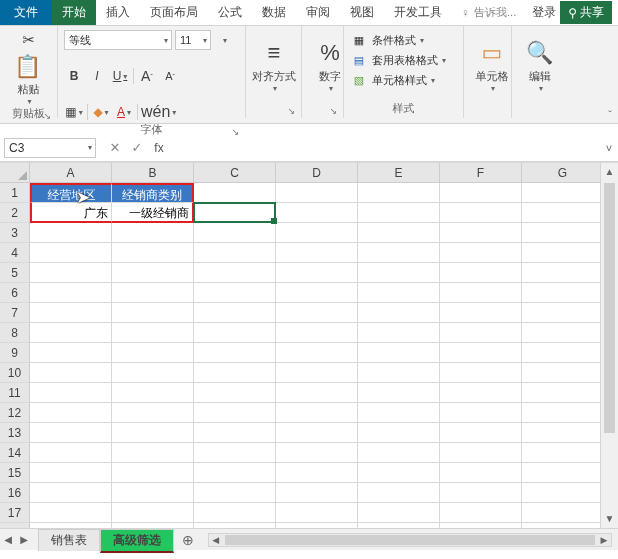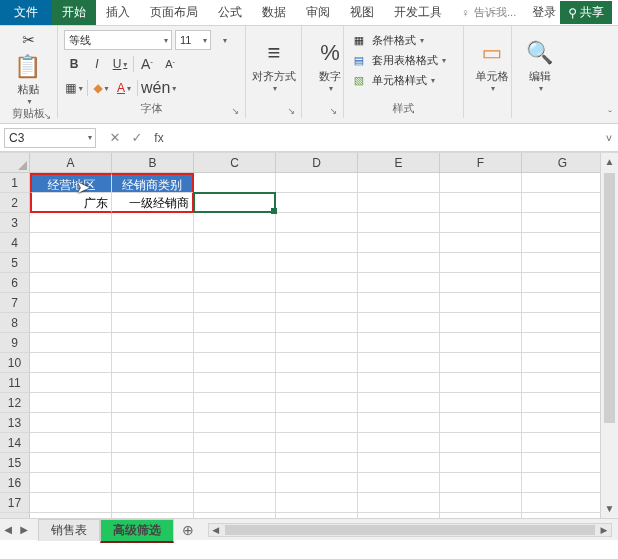--- a/index.html
+++ b/index.html
@@ -30,21 +30,21 @@
   .bigbtn { display: flex; flex-direction: column; align-items: center; justify-content: center; width: 44px; height: 70px; font-size: 11px; color: #444; }
   .bigbtn .ic { font-size: 22px; height: 32px; display: flex; align-items: center; justify-content: center; }
   .sel { border: 1px solid #c8c8c8; background: #fff; height: 20px; font-size: 11px; padding: 0 14px 0 4px; position: relative; display: inline-flex; align-items: center; }
   .sel::after { content: "▾"; position: absolute; right: 3px; font-size: 8px; color: #666; }
 
   .styles-list { font-size: 11px; color: #333; }
   .styles-list .row { display: flex; align-items: center; height: 20px; gap: 4px; }
   .styles-list .ic { width: 18px; text-align: center; }
 
   
-  .fbar { display: flex; align-items: center; height: 28px; border-bottom: 1px solid #d4d4d4; background: #fff; }
+  .fbar { display: flex; align-items: center; height: 28px; border-bottom: 1px solid #d4d4d4; background: #fff; margin-top: 10px; }
   .namebox { width: 92px; border: 1px solid #c8c8c8; margin: 0 8px 0 4px; height: 20px; display: flex; align-items: center; padding: 0 4px; font-size: 12px; position: relative; }
   .namebox::after { content: "▾"; position: absolute; right: 3px; font-size: 8px; color: #666; }
   .fbtn { width: 22px; text-align: center; color: #888; font-size: 13px; }
   .fxlbl { color: #555; font-size: 12px; }
   .finput { flex: 1; height: 20px; border: none; outline: none; font-size: 12px; padding: 0 4px; }
   .fexpand { width: 18px; text-align: center; color: #666; font-size: 11px; }
 
   
   .grid-wrap { position: relative; height: 366px; overflow: hidden; background: #fff; border-top: 1px solid #d9d9d9; }
   .sheet { display: grid; grid-template-columns: 30px repeat(7, 82px); grid-auto-rows: 20px; }
@@ -122,21 +122,21 @@
         <span class="ic ic-orange">📋</span>
         <span>粘贴</span>
       </div>
     </div>
     <div class="group-label">
       <span>剪贴板</span><span class="launcher">↘</span>
     </div>
   </div>
 
   <div class="group" style="width:188px;">
-    <div class="v-stack" style="gap:4px;">
+    <div class="v-stack" style="gap:16px;">
       <div class="h-row">
         <span class="sel" style="width:108px;">等线</span>
         <span class="sel" style="width:36px;">11</span>
         <span class="btnlet drop"></span>
       </div>
       <div class="h-row">
         <span class="btnlet" style="font-weight:bold;">B</span>
         <span class="btnlet" style="font-style:italic;">I</span>
         <span class="btnlet ul drop">U</span>
         <span style="width:1px;height:16px;background:#d0d0d0;"></span>

